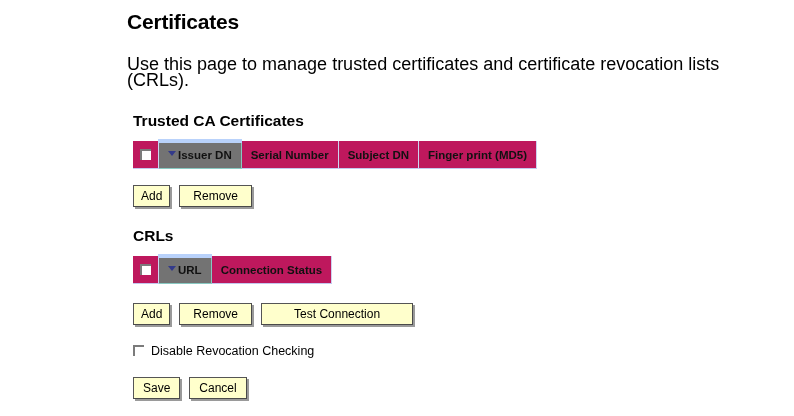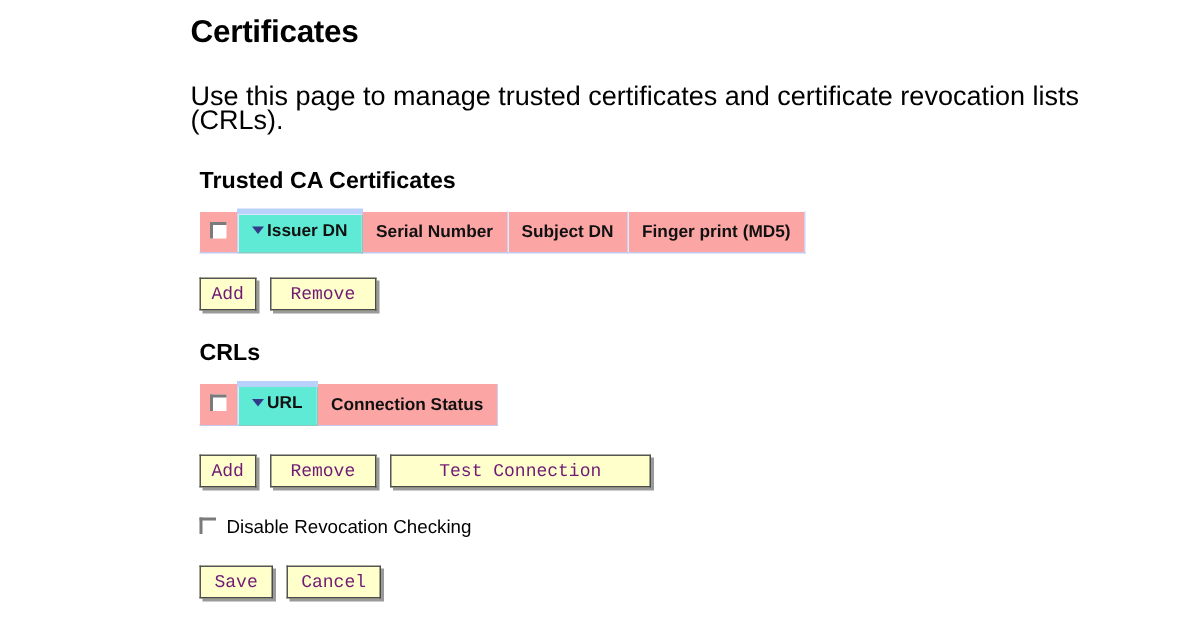--- a/index.html
+++ b/index.html
@@ -69,21 +69,21 @@
   table.grid {
     border-collapse: collapse;
     border-spacing: 0;
     table-layout: auto;
   }
 
   table.grid th {
     font-size: 11.5px;
     font-weight: bold;
     color: #111;
-    background: #fca5a5;
+    background: #be185d;
     padding: 5px 9px 4px 9px;
     height: 18px;
     box-sizing: content-box;
     white-space: nowrap;
     text-align: center;
     vertical-align: middle;
     border: 0;
     border-bottom: 1px solid #c3c8ee;
     border-right: 1px solid #ccd2f0;
     position: relative;
@@ -100,21 +100,21 @@
     text-align: center;
   }
 
   
   table.grid th.sorted {
     border-left: 1px solid #88c9c2;
     border-right: 1px solid #88c9c2;
     border-bottom: 1px solid #88c9c2;
     border-top: 4px solid #b9d2fb;
     padding-top: 2px;
-    background: #5eead4;
+    background: #737373;
   }
 
   .sort-arrow {
     display: inline-block;
     width: 0;
     height: 0;
     border-left: 4px solid transparent;
     border-right: 4px solid transparent;
     border-top: 5px solid #333a8a;
     vertical-align: middle;
@@ -150,24 +150,24 @@
     margin-left: 6px;
     display: flex;
     align-items: flex-start;
     gap: 9px;
   }
 
   .btn-row.crl-btns { margin-top: 19px; }
   .btn-row.form-btns { margin-top: 18px; }
 
   button.btn {
-    font-family: Liberation Mono, monospace;
+    font-family: Liberation Sans, sans-serif;
     font-size: 12px;
     line-height: 14px;
-    color: #701a75;
+    color: #000000;
     background: #ffffcc;
     border: 1px solid #555555;
     border-right-color: #4a4a4a;
     border-bottom-color: #4a4a4a;
     box-shadow: 2px 2px 0 0 #9a9a9a;
     padding: 3px 7px 4px 7px;
     height: 22px;
     box-sizing: border-box;
     cursor: pointer;
     white-space: nowrap;

